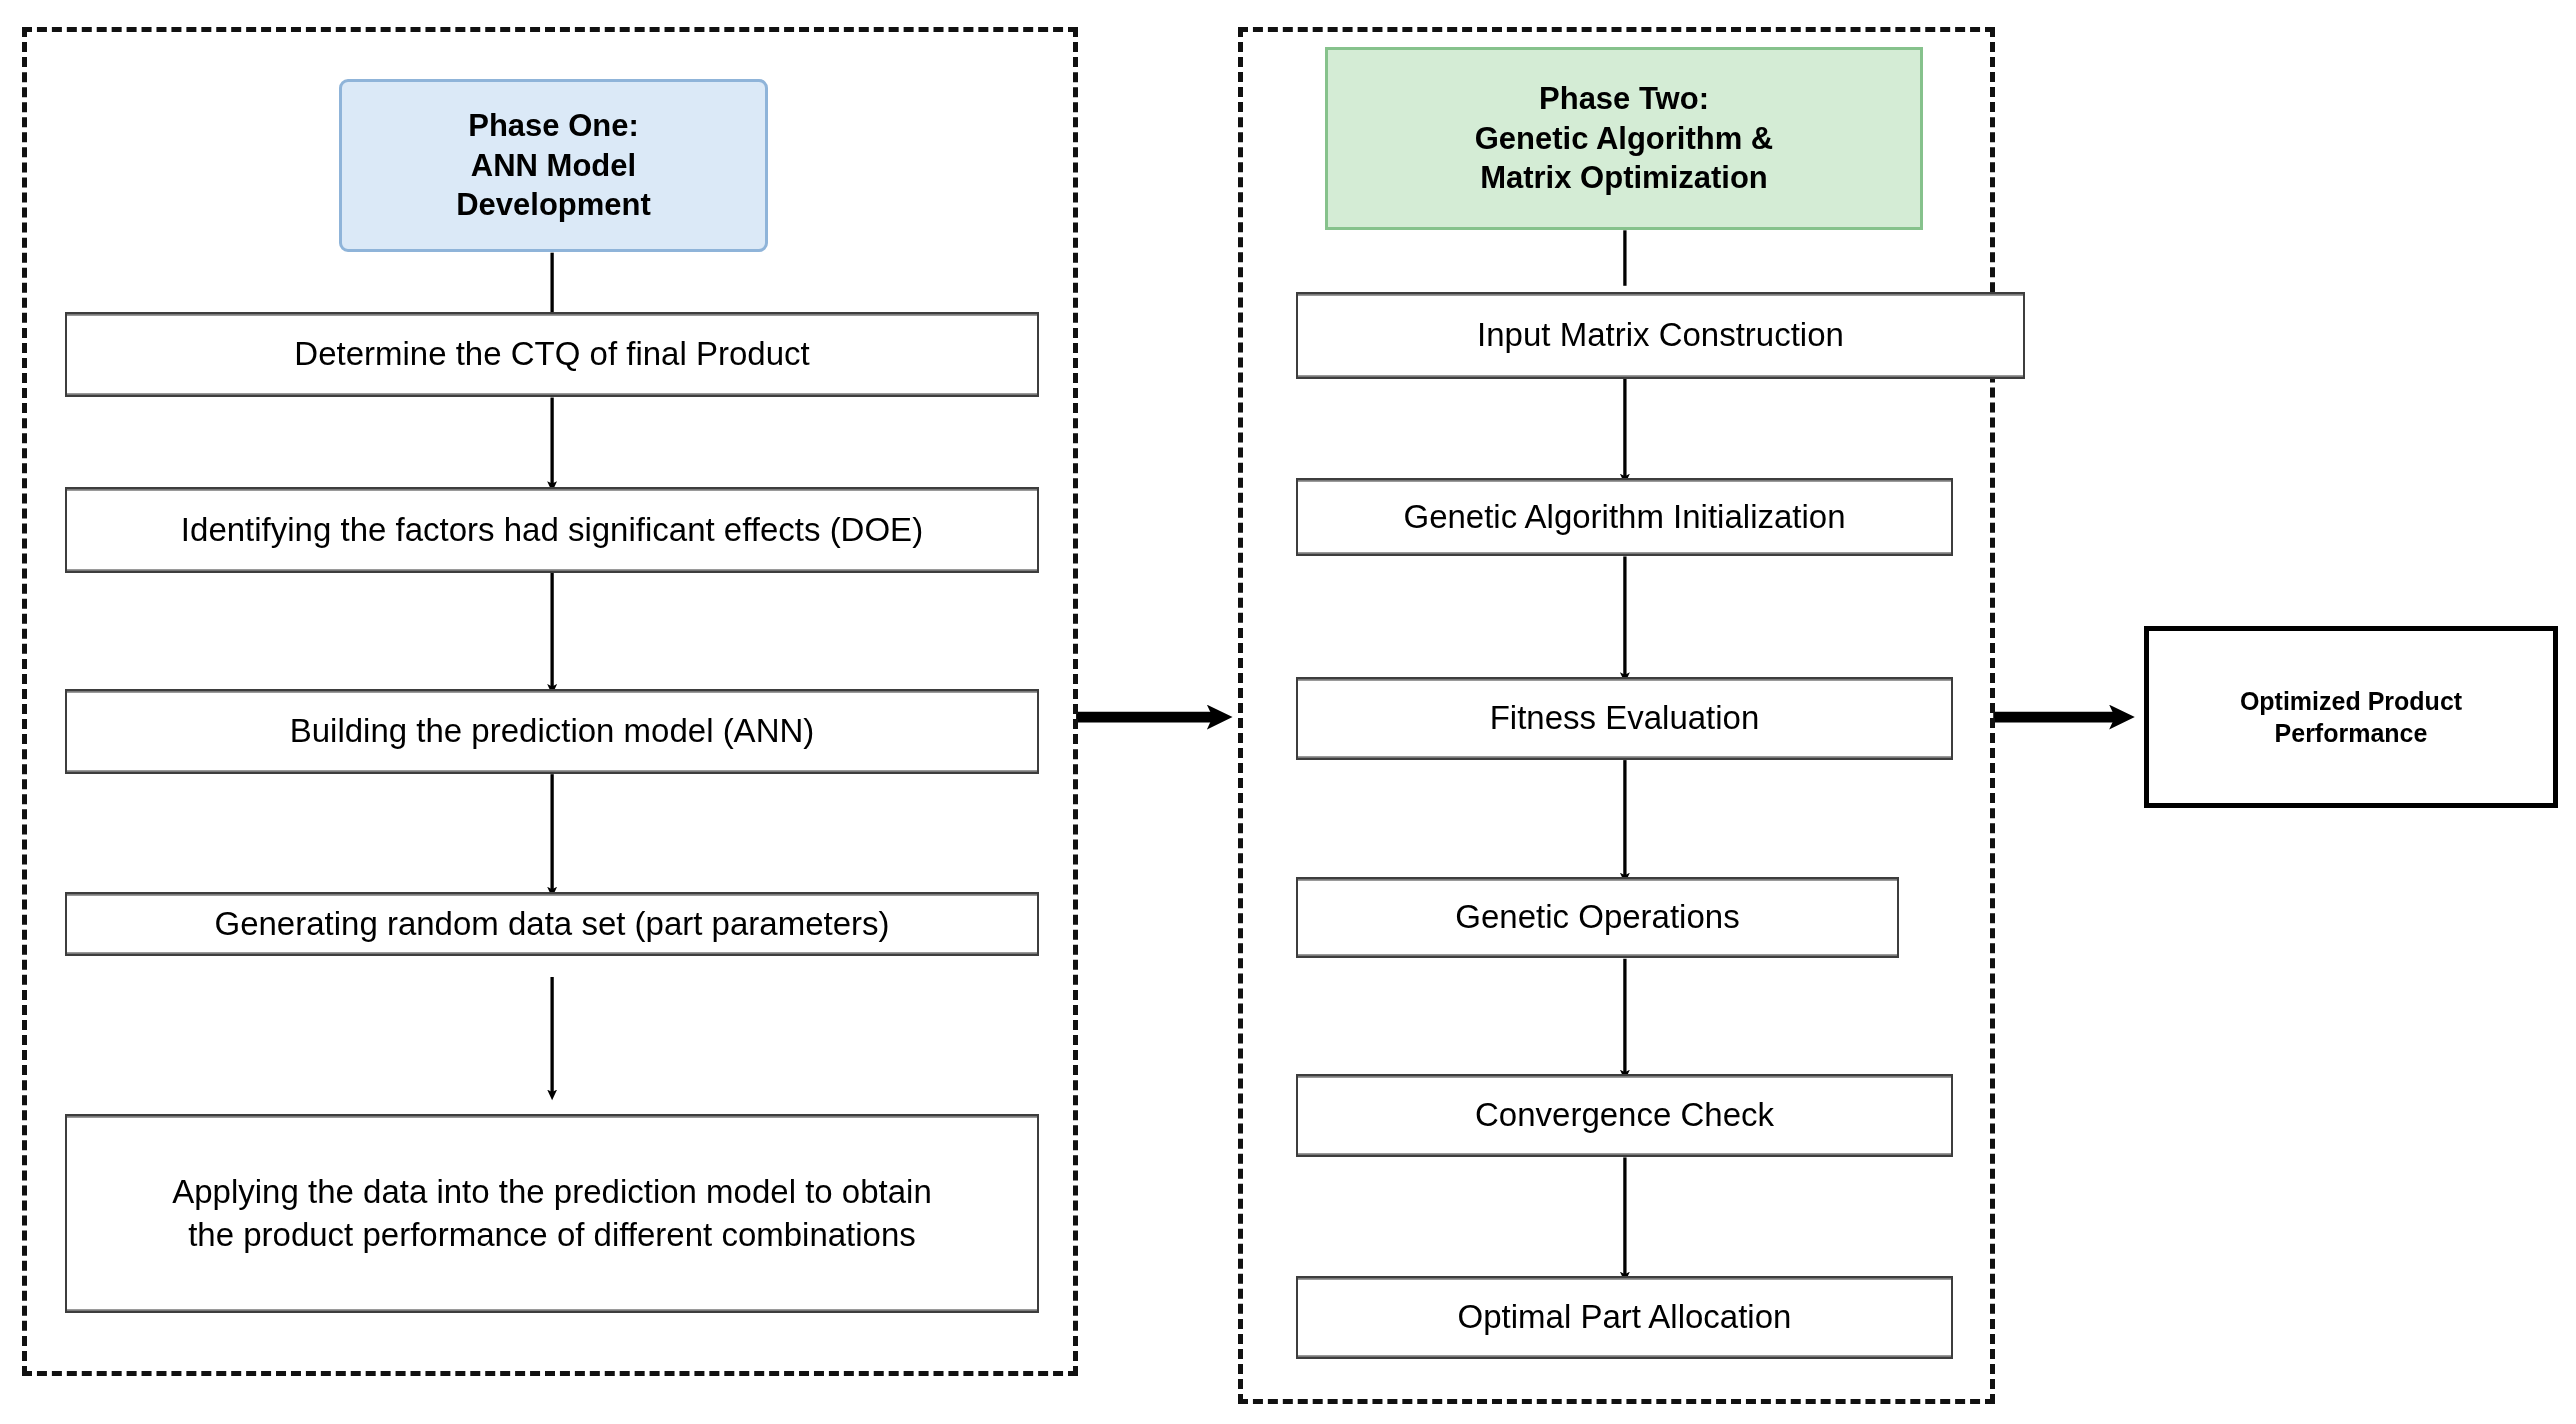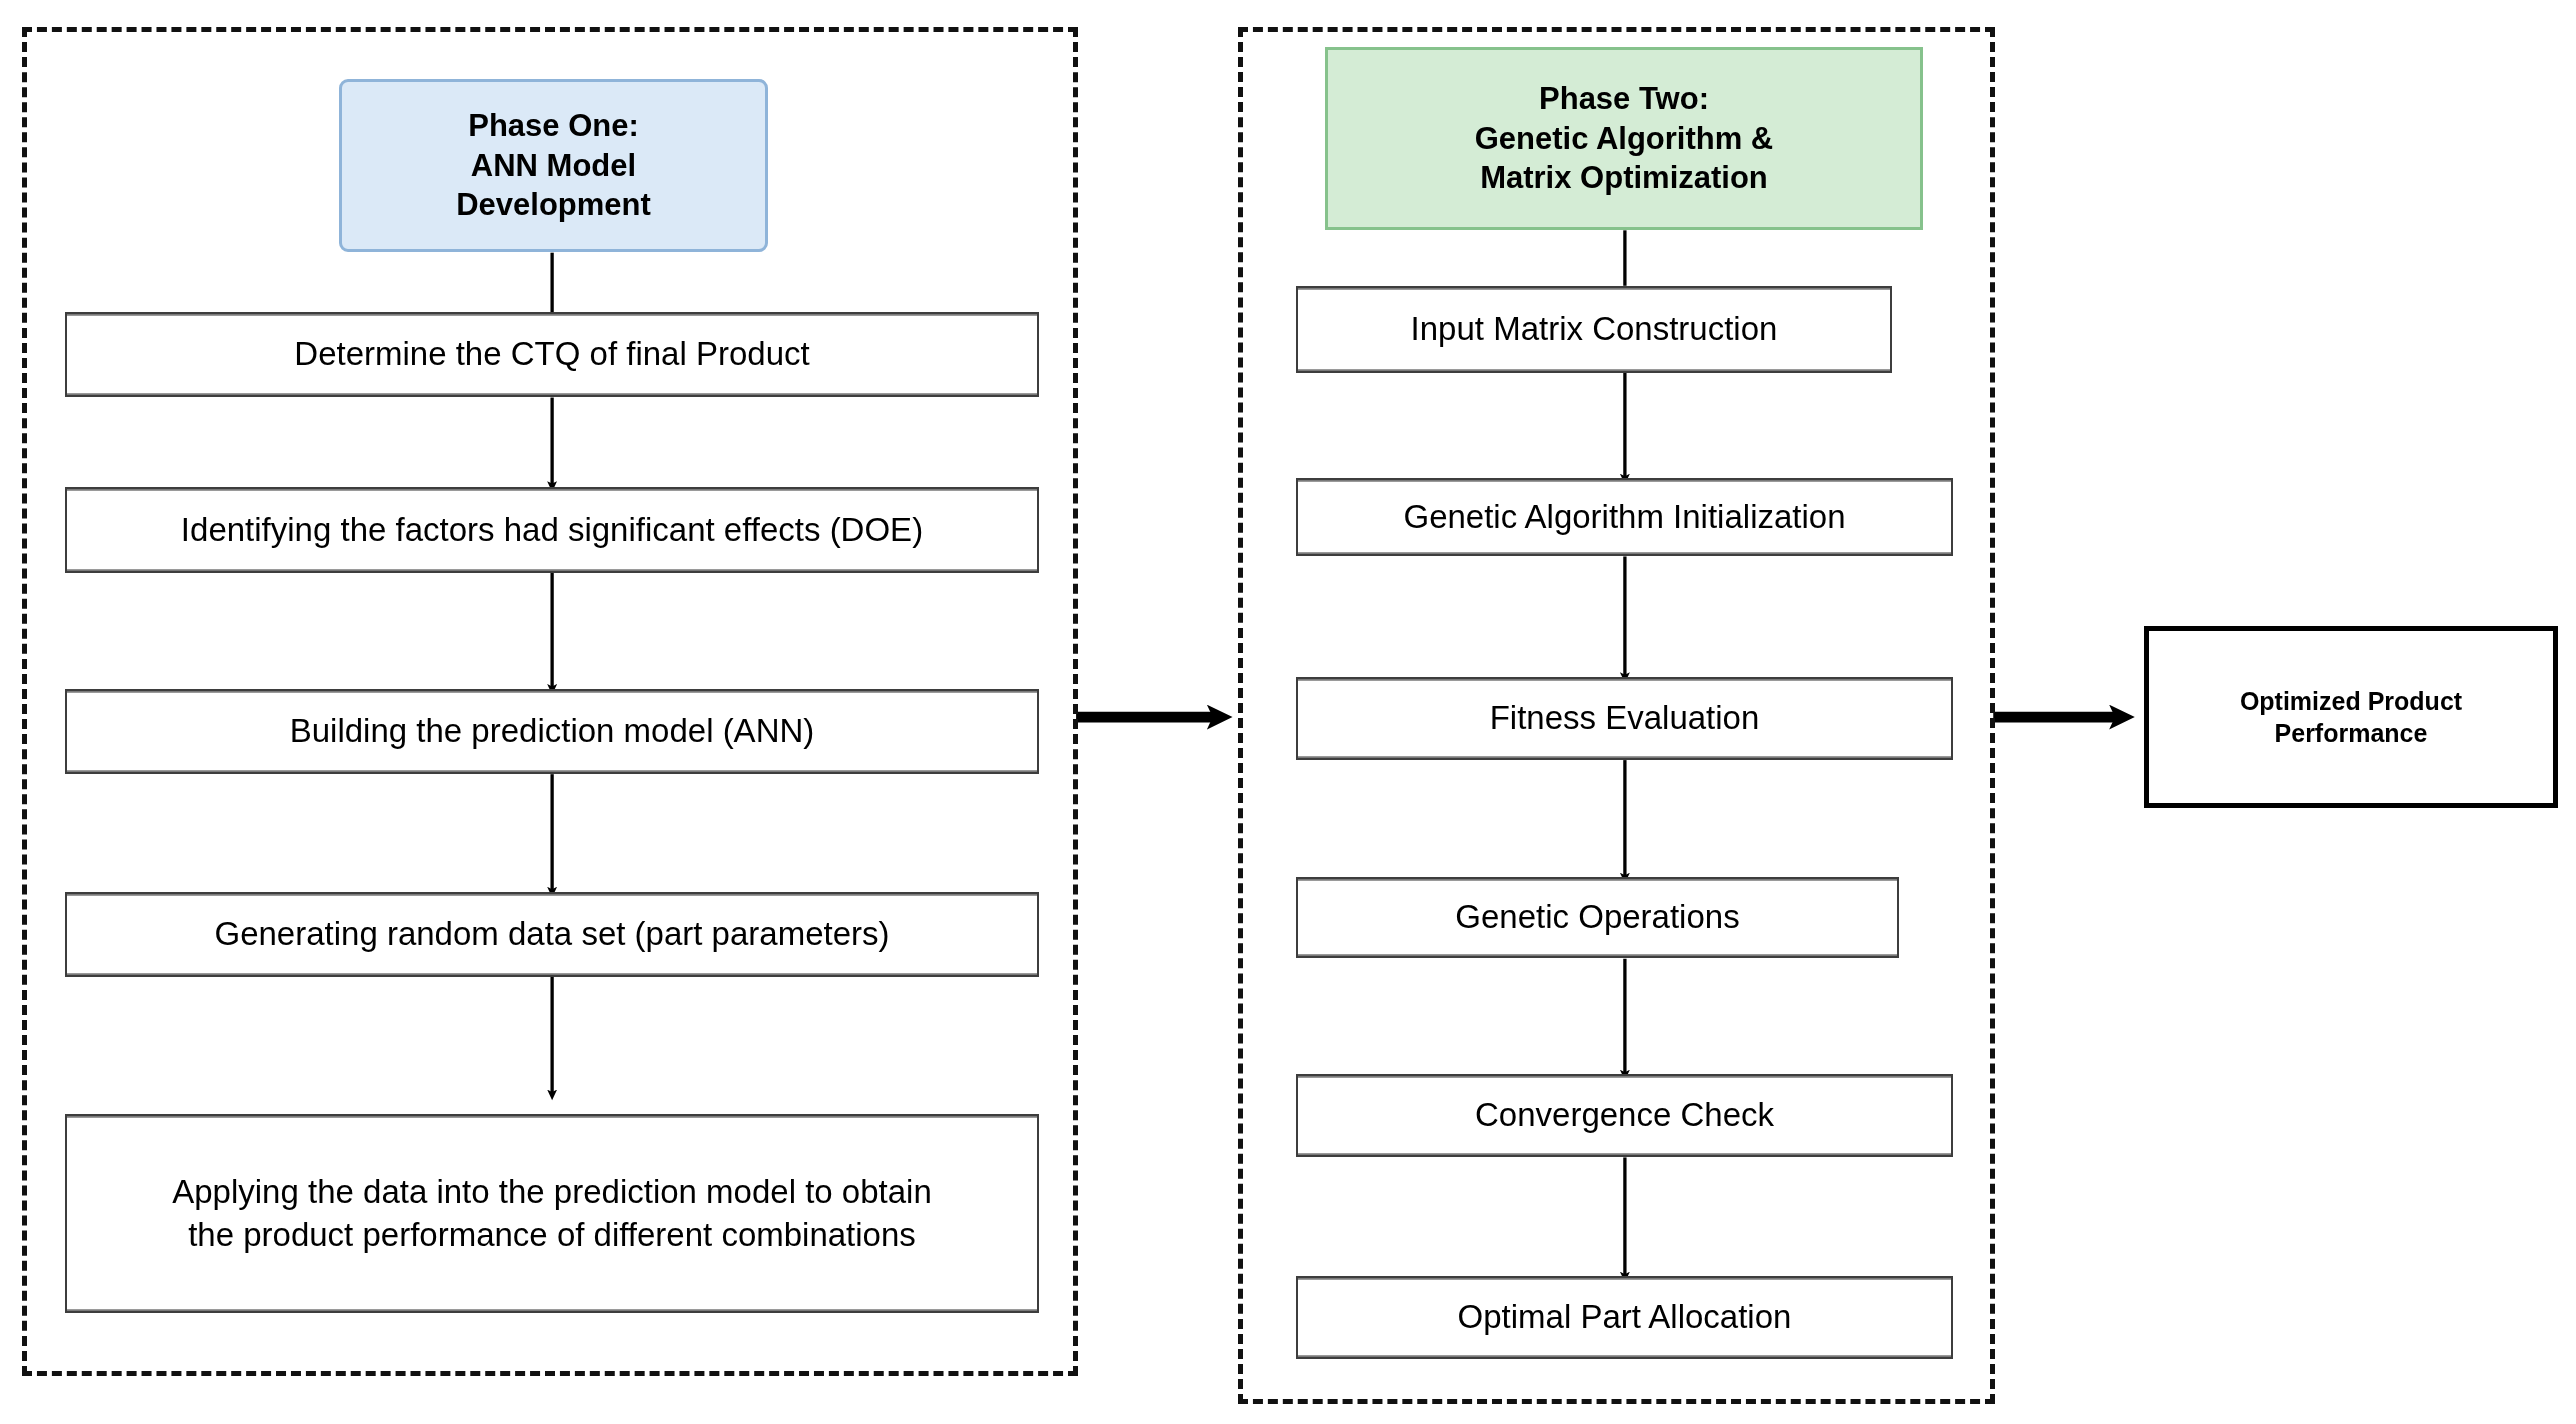--- a/index.html
+++ b/index.html
@@ -136,21 +136,21 @@
       <div>Identifying the factors had significant effects (DOE)</div>
     </div>
   </div>
 
   <div class="node step" style="left:65px; top:689px; width:974px; height:85px;">
     <div class="lines">
       <div>Building the prediction model (ANN)</div>
     </div>
   </div>
 
-  <div class="node step" style="left:65px; top:892px; width:974px; height:85px;">
+  <div class="node step" style="left:65px; top:892px; width:974px; height:64px;">
     <div class="lines">
       <div>Generating random data set (part parameters)</div>
     </div>
   </div>
 
   <div class="node step" style="left:65px; top:1095px; width:974px; height:199px;margin-top:19px;">
     <div class="lines">
       <div>Applying the data into the prediction model to obtain</div>
       <div>the product performance of different combinations</div>
     </div>
@@ -159,21 +159,21 @@
   <div class="phase-container" style="left:1238px; top:26.5px; width:757px; height:1377px;"></div>
 
   <div class="node phase-head phase-head-two" style="left:1325px; top:47px; width:598px; height:183px;">
     <div class="lines">
       <div>Phase Two:</div>
       <div>Genetic Algorithm &amp;</div>
       <div>Matrix Optimization</div>
     </div>
   </div>
 
-  <div class="node step" style="left:1296px; top:286px; width:596px; height:87px;">
+  <div class="node step" style="left:1296px; top:292px; width:729px; height:87px;">
     <div class="lines">
       <div>Input Matrix Construction</div>
     </div>
   </div>
 
   <div class="node step" style="left:1296px; top:478px; width:657px; height:78px;">
     <div class="lines">
       <div>Genetic Algorithm Initialization</div>
     </div>
   </div>

